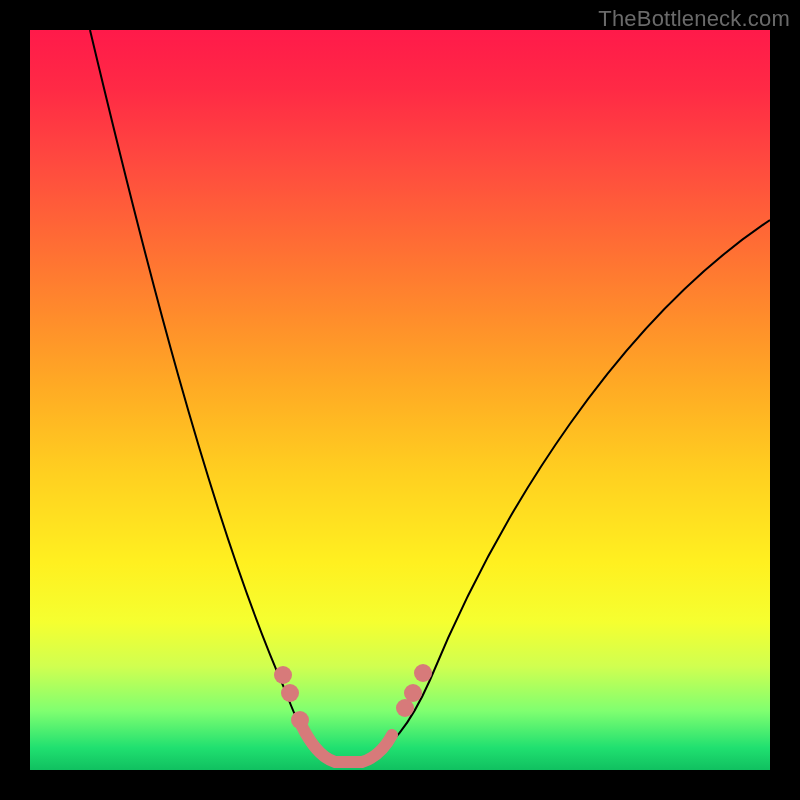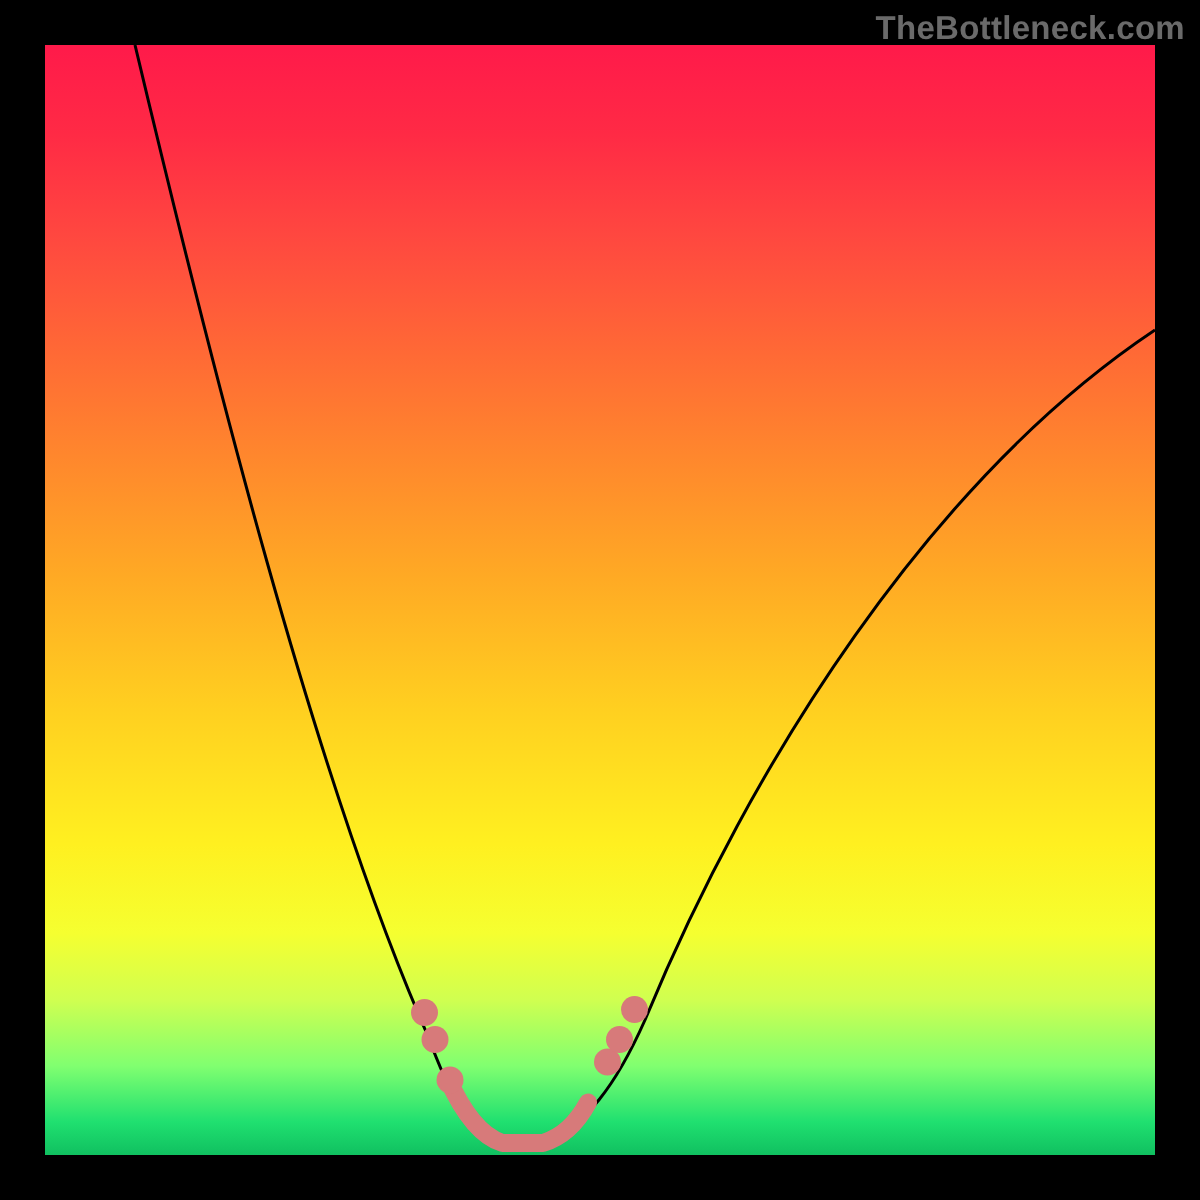--- a/index.html
+++ b/index.html
@@ -39,21 +39,21 @@
       #20e070 97%,
       #10c060 100%
     );
   }
   .watermark {
     position: absolute;
     top: 6px;
     right: 10px;
     color: #6a6a6a;
     font-size: 22px;
-    font-weight: 700;
+    font-weight: 400;
     letter-spacing: 0.2px;
     z-index: 20;
   }
   svg.curve {
     position: absolute;
     left: 0;
     top: 0;
     width: 740px;
     height: 740px;
   }

